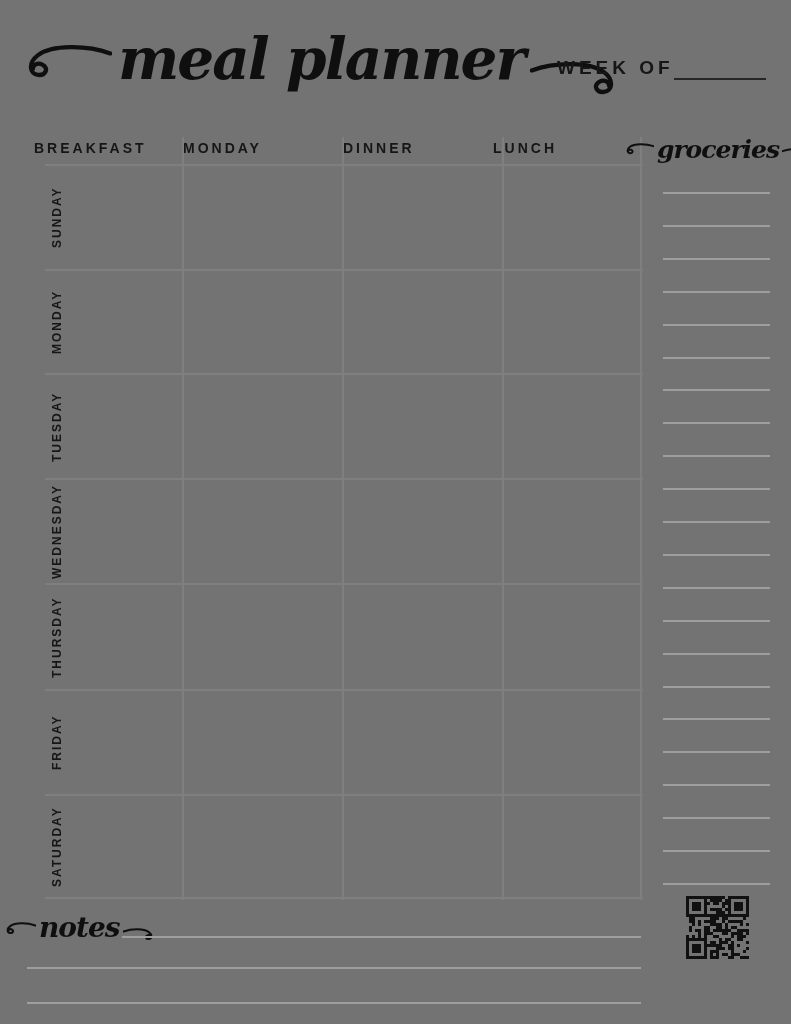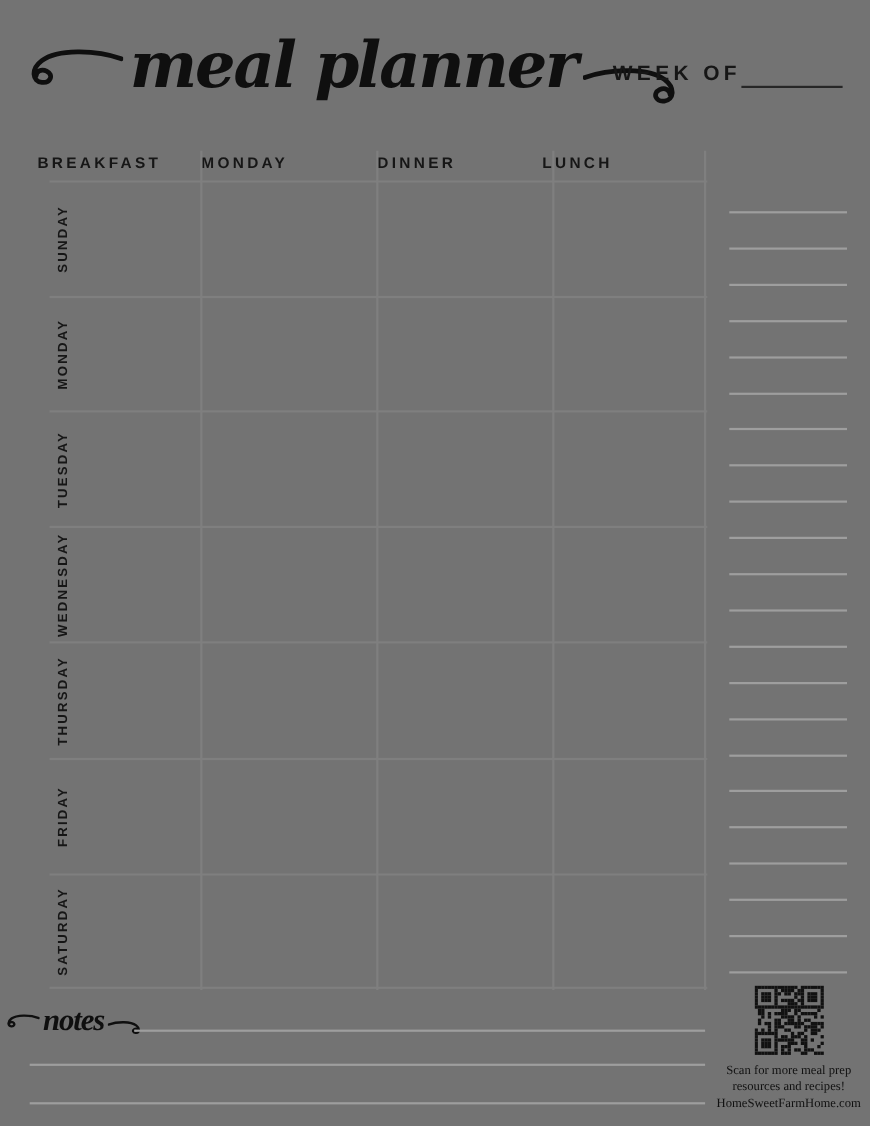--- a/index.html
+++ b/index.html
@@ -25,21 +25,21 @@
   .day-label{position:absolute;left:50px;width:30px;writing-mode:vertical-rl;
     transform:rotate(180deg);text-align:center;font-size:12px;font-weight:700;letter-spacing:2px;}
   .cell{position:absolute;background:transparent;}
   
   .groceries-head{position:absolute;left:645px;top:128px;width:146px;height:42px;
     display:flex;align-items:center;justify-content:center;gap:3px;}
   .groceries-title{font-size:25px;line-height:1;letter-spacing:-1px;}
   .blank-line{position:absolute;height:2px;background:var(--blank-line);}
   
   .notes-head{position:absolute;left:6px;top:902px;height:52px;display:flex;align-items:center;gap:3px;}
-  .notes-title{font-size:28px;line-height:1;letter-spacing:-1px;font-family:Liberation Serif, serif;}
+  .notes-title{font-size:28px;line-height:1;letter-spacing:-1px;}
   
   .qr{position:absolute;left:686px;top:896px;}
   .footer-text{position:absolute;left:643px;top:966px;width:148px;text-align:center;
     font-family:"Liberation Serif",serif;font-size:11.5px;line-height:15px;color:#111;}
   .footer-text .site{white-space:nowrap;}
 </style>
 </head>
 <body>
 
 <div class="page" style="--ink: #161616; --table-line: #7f7f7f; --blank-line: #9e9e9e; --week-line: #262626;">
@@ -110,20 +110,31 @@
       <div class="cell" style="left:48px;top:693px;width:132px;height:99px;"></div>
       <div class="cell" style="left:186px;top:693px;width:154px;height:99px;"></div>
       <div class="cell" style="left:346px;top:693px;width:154px;height:99px;"></div>
       <div class="cell" style="left:506px;top:693px;width:132px;height:99px;"></div>
       <div class="cell" style="left:48px;top:798px;width:132px;height:97px;"></div>
       <div class="cell" style="left:186px;top:798px;width:154px;height:97px;"></div>
       <div class="cell" style="left:346px;top:798px;width:154px;height:97px;"></div>
       <div class="cell" style="left:506px;top:798px;width:132px;height:97px;"></div>
     </div>
 
+  <div class="groceries-head">
+    <svg class="swash" width="28" height="14" viewBox="0 0 100 44">
+      <path d="M98,12 C70,2 30,2 14,14 C2,23 4,36 14,37 C23,38 27,29 19,25 C13,22 8,26 8,30" fill="none" stroke="#0f0f0f" stroke-width="7" stroke-linecap="round"></path>
+    </svg>
+    <span class="script groceries-title">groceries</span>
+    <svg class="swash" width="28" height="14" viewBox="0 0 100 44" style="margin-top:10px;">
+      <g transform="scale(-1,1) translate(-100,0)">
+        <path d="M98,12 C70,2 30,2 14,14 C2,23 4,36 14,37 C23,38 27,29 19,25 C13,22 8,26 8,30" fill="none" stroke="#0f0f0f" stroke-width="7" stroke-linecap="round"></path>
+      </g>
+    </svg>
+  </div>
   <div id="groceries-lines">
       <div class="blank-line" style="left:663px;top:192px;width:107px;"></div>
       <div class="blank-line" style="left:663px;top:225px;width:107px;"></div>
       <div class="blank-line" style="left:663px;top:258px;width:107px;"></div>
       <div class="blank-line" style="left:663px;top:291px;width:107px;"></div>
       <div class="blank-line" style="left:663px;top:324px;width:107px;"></div>
       <div class="blank-line" style="left:663px;top:357px;width:107px;"></div>
       <div class="blank-line" style="left:663px;top:389px;width:107px;"></div>
       <div class="blank-line" style="left:663px;top:422px;width:107px;"></div>
       <div class="blank-line" style="left:663px;top:455px;width:107px;"></div>
@@ -405,19 +416,14 @@
       <rect x="18" y="60" width="3" height="3"></rect>
       <rect x="24" y="60" width="3" height="3"></rect>
       <rect x="27" y="60" width="3" height="3"></rect>
       <rect x="30" y="60" width="3" height="3"></rect>
       <rect x="42" y="60" width="3" height="3"></rect>
       <rect x="45" y="60" width="3" height="3"></rect>
       <rect x="54" y="60" width="3" height="3"></rect>
       <rect x="57" y="60" width="3" height="3"></rect>
       <rect x="60" y="60" width="3" height="3"></rect>
     </svg>
-  <div class="footer-text">
-    <div>Scan for more meal prep</div>
-    <div>resources and recipes!</div>
-    <div class="site">HomeSweetFarmHome.com</div>
-  </div>
 
 </div>
 
 </body></html>

